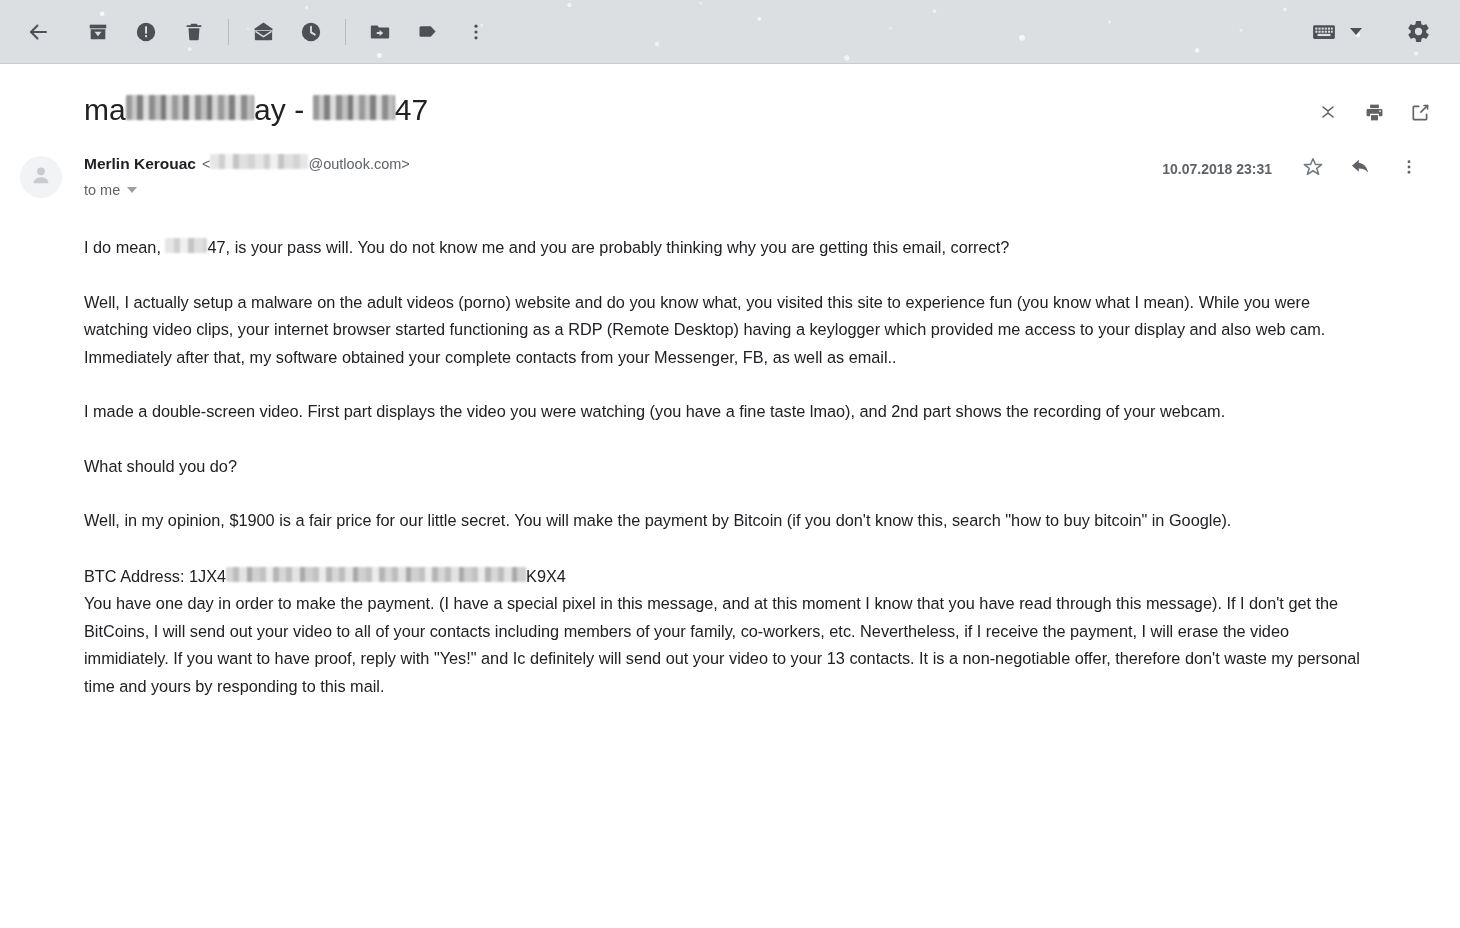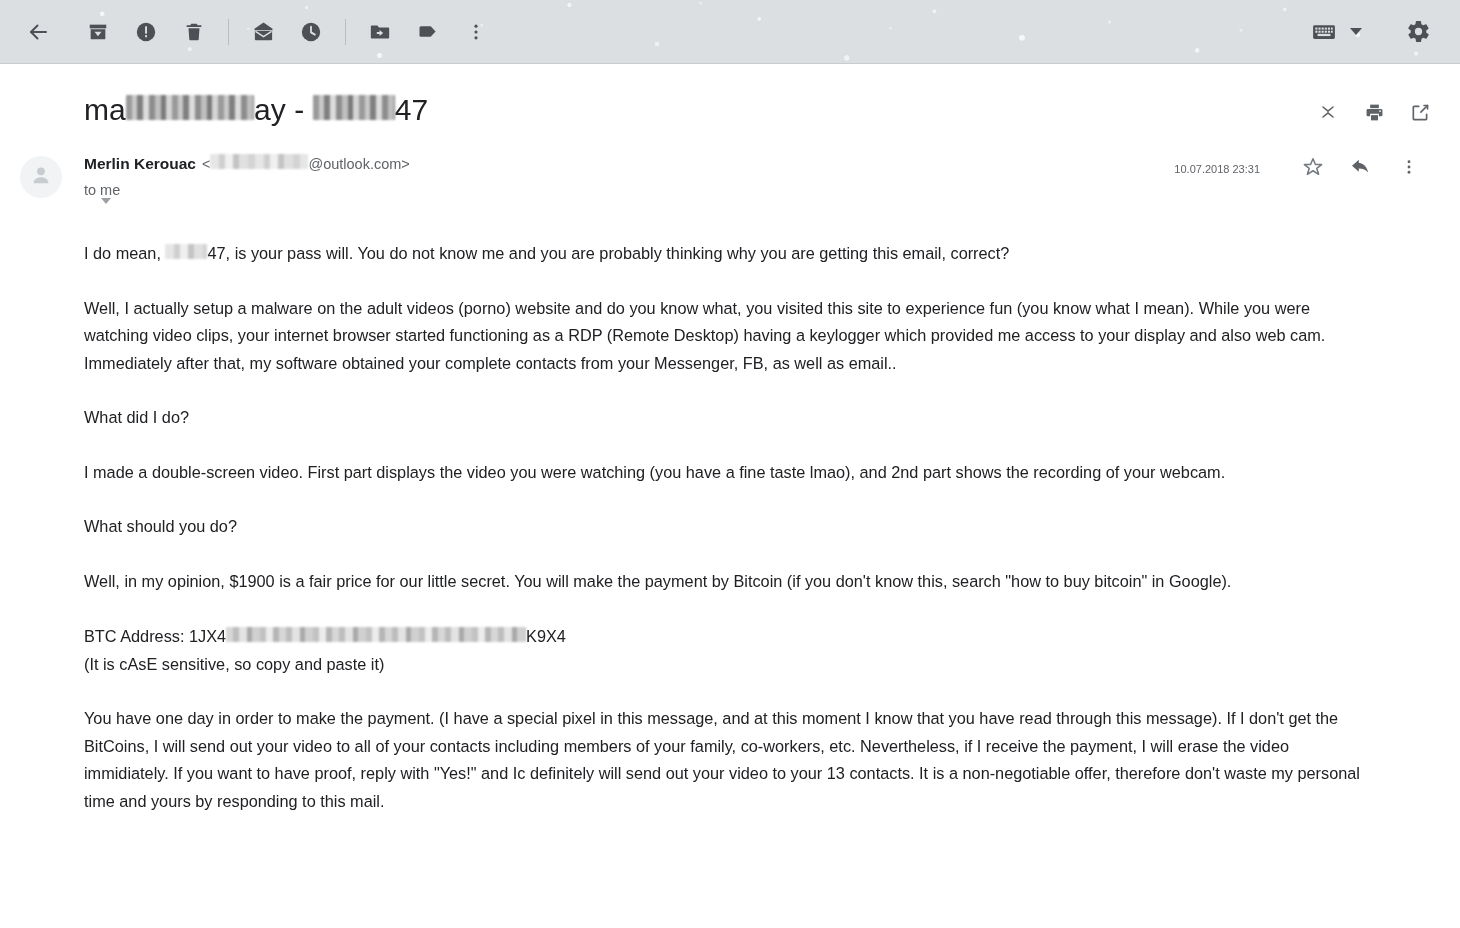--- a/index.html
+++ b/index.html
@@ -156,37 +156,36 @@
   .sender-name { font-weight: bold; color: #202124; }
   .sender-email { color: #5f6368; font-size: 14.5px; }
   .to-line {
     margin-top: 8px;
     font-size: 14.5px;
     color: #5f6368;
     display: flex;
     align-items: center;
     cursor: pointer;
     width: max-content;
-    flex-direction: column;
   }
   .to-caret {
     width: 0; height: 0;
     border-left: 5px solid transparent;
     border-right: 5px solid transparent;
     border-top: 6px solid #9aa0a6;
     margin-left: 7px;
   }
   .sender-right {
     display: flex;
     align-items: center;
     gap: 26px;
     flex: 0 0 auto;
     margin-top: 4px;
   }
-  .timestamp { font-size: 11px; color: #5f6368; white-space: nowrap; margin-right: 16px; }
+  .timestamp { font-size: 14px; color: #5f6368; white-space: nowrap; margin-right: 4px; font-weight: bold; }
   .sr-btn { cursor: pointer; display: flex; align-items: center; justify-content: center; width: 22px; height: 22px; }
 
   
   .body {
     padding: 36px 24px 0 84px;
     font-size: 16.3px;
     line-height: 27.5px;
     color: #202124;
     max-width: 1400px;
   }
@@ -413,28 +412,26 @@
     </div>
   </div>
 </div>
 
 <div class="body">
 
   <p><span>I do mean, </span><span class="redact light" style="width:42px;height:15px"></span><span>47, is your pass will. You do not know me and you are probably thinking why you are getting this email, correct?</span></p>
 
   <p>Well, I actually setup a malware on the adult videos (porno) website and do you know what, you visited this site to experience fun (you know what I mean). While you were watching video clips, your internet browser started functioning as a RDP (Remote Desktop) having a keylogger which provided me access to your display and also web cam. Immediately after that, my software obtained your complete contacts from your Messenger, FB, as well as email..</p>
 
-  <p>What did I do?</p>
 
   <p>I made a double-screen video. First part displays the video you were watching (you have a fine taste lmao), and 2nd part shows the recording of your webcam.</p>
 
   <p>What should you do?</p>
 
   <p>Well, in my opinion, $1900 is a fair price for our little secret. You will make the payment by Bitcoin (if you don't know this, search "how to buy bitcoin" in Google).</p>
 
   <p class="tight"><span>BTC Address: 1JX4</span><span class="redact" style="width:300px;height:15px"></span><span>K9X4</span></p>
 
-  <p>(It is cAsE sensitive, so copy and paste it)</p>
 
 
   <p>You have one day in order to make the payment. (I have a special pixel in this message, and at this moment I know that you have read through this message). If I don't get the BitCoins, I will send out your video to all of your contacts including members of your family, co-workers, etc. Nevertheless, if I receive the payment, I will erase the video immidiately. If you want to have proof, reply with "Yes!" and Ic definitely will send out your video to your 13 contacts. It is a non-negotiable offer, therefore don't waste my personal time and yours by responding to this mail.</p>
 
 </div>
 
 </body></html>

